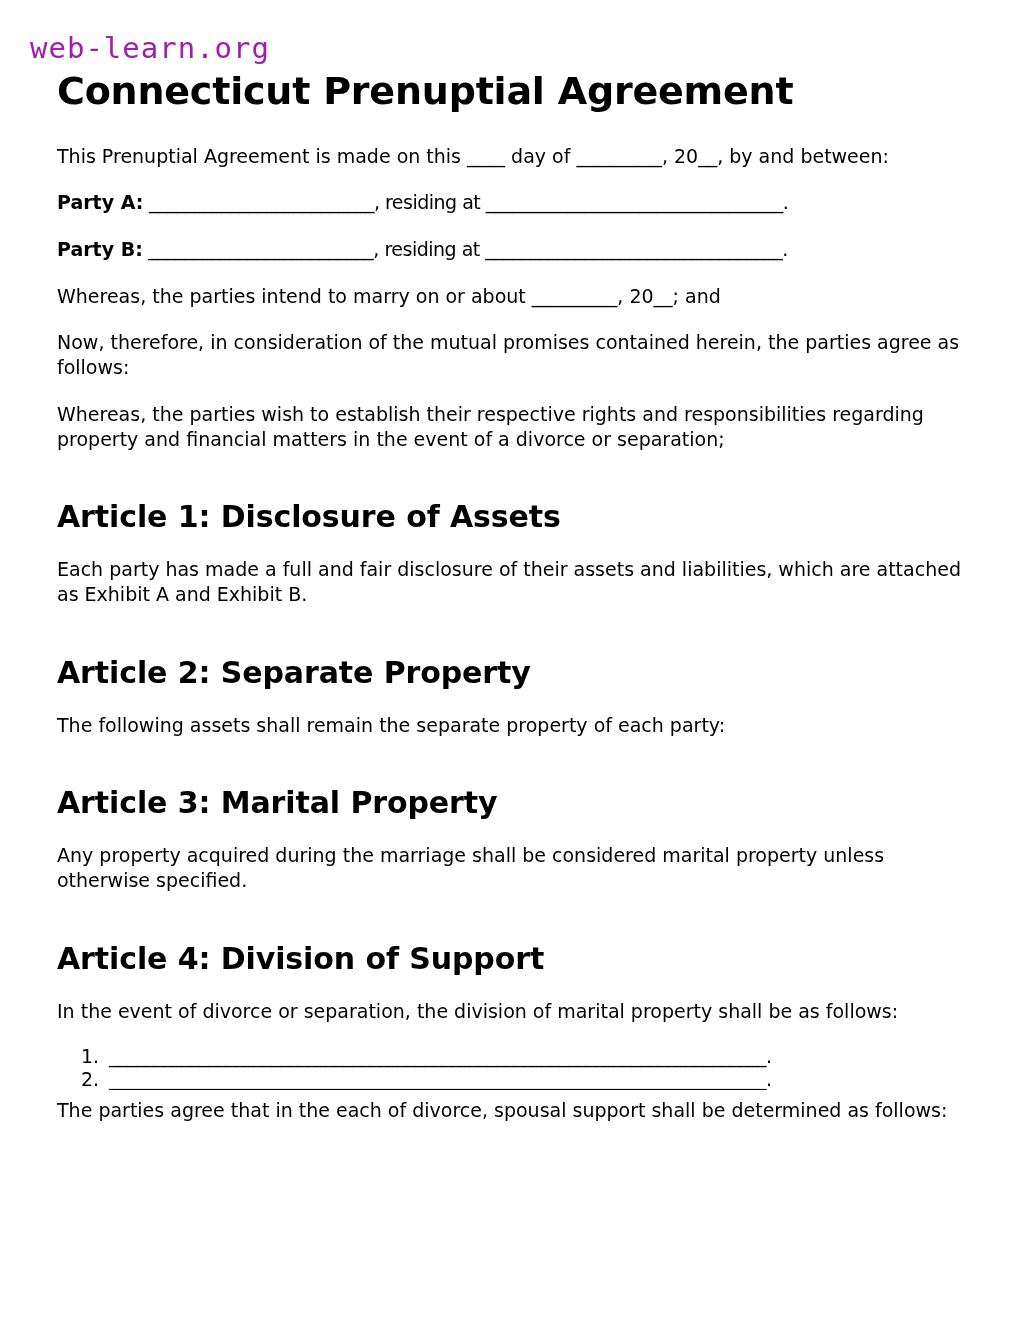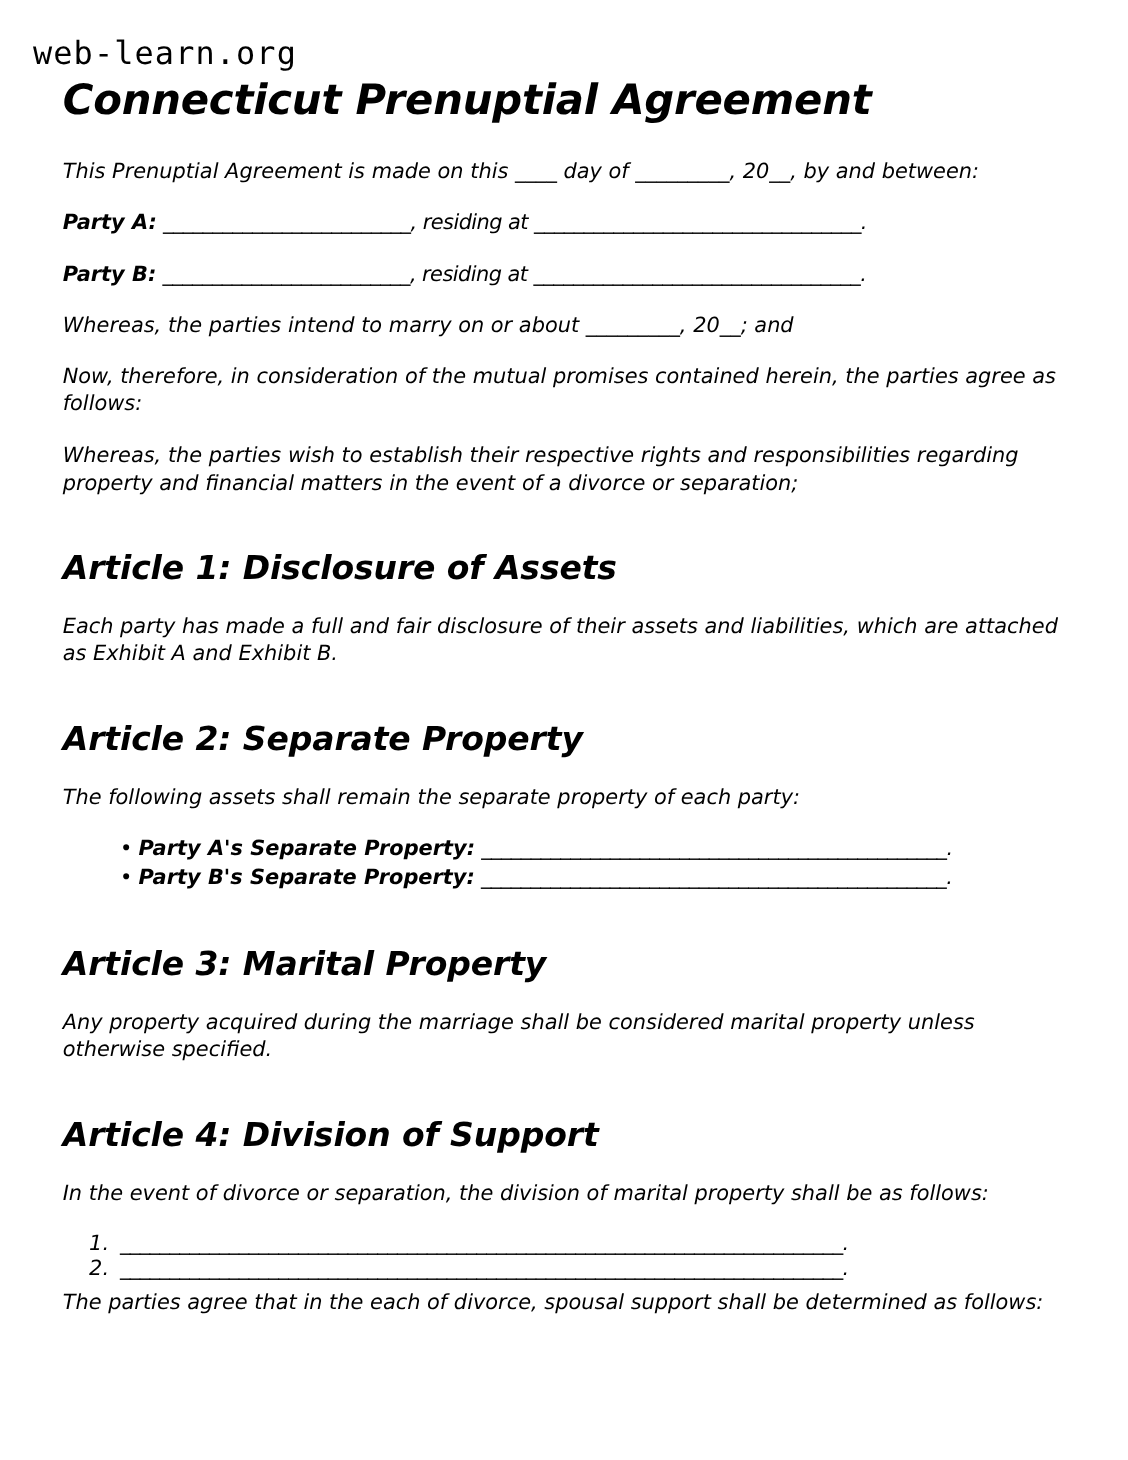--- a/index.html
+++ b/index.html
@@ -23,31 +23,30 @@
     box-sizing: border-box;
   }
 
   .watermark {
     position: absolute;
     left: 30px;
     top: 33px;
     font-family: "DejaVu Sans Mono", monospace;
     font-size: 29px;
     letter-spacing: 1px;
-    color: #000000;
+    color: #a21caf;
     white-space: nowrap;
     line-height: 1.1;
   }
 
   .content {
     position: absolute;
     left: 57px;
     top: 70px;
     width: 912px;
-    font-style: italic;
   }
 
   h1.doc-title {
     font-size: 38px;
     font-weight: bold;
     line-height: 1.15;
     margin: 0 0 30px 0;
     letter-spacing: -0.2px;
   }
 
@@ -143,24 +142,20 @@
     <p class="body-text">Now, therefore, in consideration of the mutual promises contained herein, the parties agree as follows:</p>
 
     <p class="body-text">Whereas, the parties wish to establish their respective rights and responsibilities regarding property and financial matters in the event of a divorce or separation;</p>
 
     <h2 class="article-title">Article 1: Disclosure of Assets</h2>
     <p class="body-text">Each party has made a full and fair disclosure of their assets and liabilities, which are attached as Exhibit A and Exhibit B.</p>
 
     <h2 class="article-title">Article 2: Separate Property</h2>
     <p class="body-text">The following assets shall remain the separate property of each party:</p>
 
-    <ul class="bullet-list">
-      <li><span class="item-label">Party A's Separate Property:</span><span class="blank"> _______________________________________________.</span></li>
-      <li><span class="item-label">Party B's Separate Property:</span><span class="blank"> _______________________________________________.</span></li>
-    </ul>
 
     <h2 class="article-title">Article 3: Marital Property</h2>
     <p class="body-text">Any property acquired during the marriage shall be considered marital property unless otherwise specified.</p>
 
     <h2 class="article-title">Article 4: Division of Support</h2>
     <p class="body-text">In the event of divorce or separation, the division of marital property shall be as follows:</p>
 
     <ol class="num-list">
       <li><span class="blank"> _________________________________________________________________________.</span></li>
       <li><span class="blank"> _________________________________________________________________________.</span></li>

